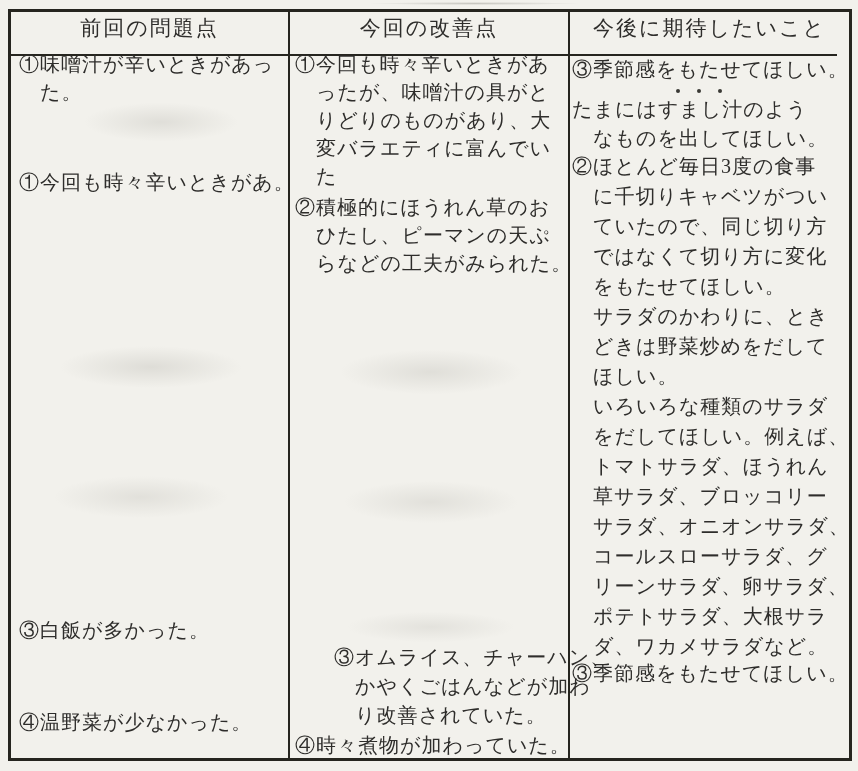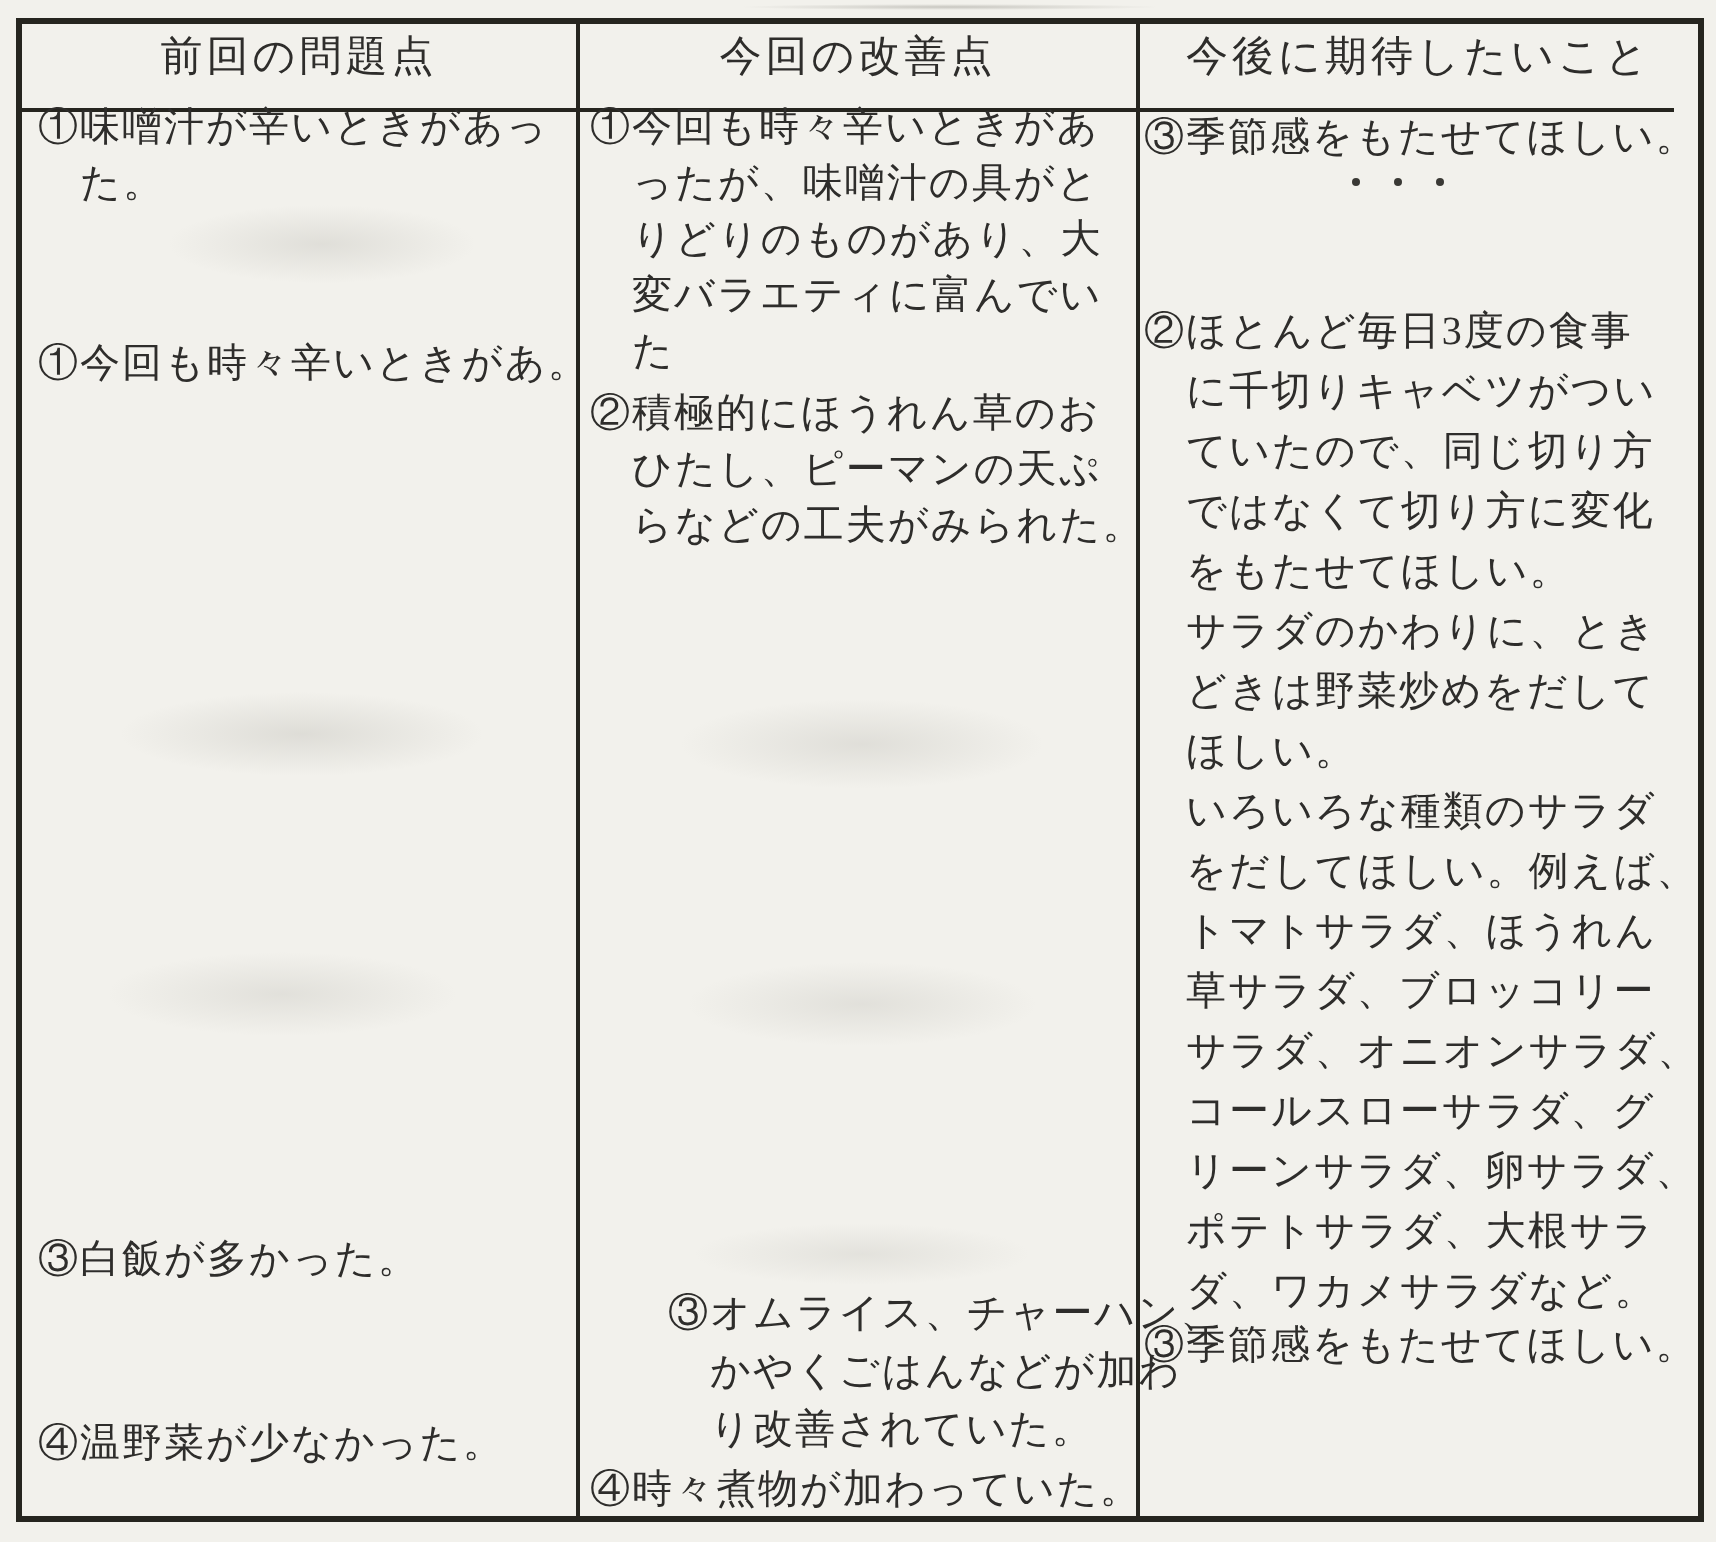--- a/index.html
+++ b/index.html
@@ -110,21 +110,22 @@
 た</div>
   <div class="block c2b2">②積極的にほうれん草のお
 ひたし、ピーマンの天ぷ
 らなどの工夫がみられた。</div>
   <div class="block c2b3">③オムライス、チャーハン、
 かやくごはんなどが加わ
 り改善されていた。</div>
   <div class="block c2b4">④時々煮物が加わっていた。</div>
 
   <div class="block c3b1">③季節感をもたせてほしい。</div>
-  <div class="block c3b2"><span class="emphasis-dots"><i></i><i></i><i></i></span></div>
+  <div class="block c3b2"><span>たまにはすまし汁のよう
+なものを出してほしい。</span><span class="emphasis-dots"><i></i><i></i><i></i></span></div>
   <div class="block c3b3">②ほとんど毎日3度の食事
 に千切りキャベツがつい
 ていたので、同じ切り方
 ではなくて切り方に変化
 をもたせてほしい。
 サラダのかわりに、とき
 どきは野菜炒めをだして
 ほしい。
 いろいろな種類のサラダ
 をだしてほしい。例えば、

